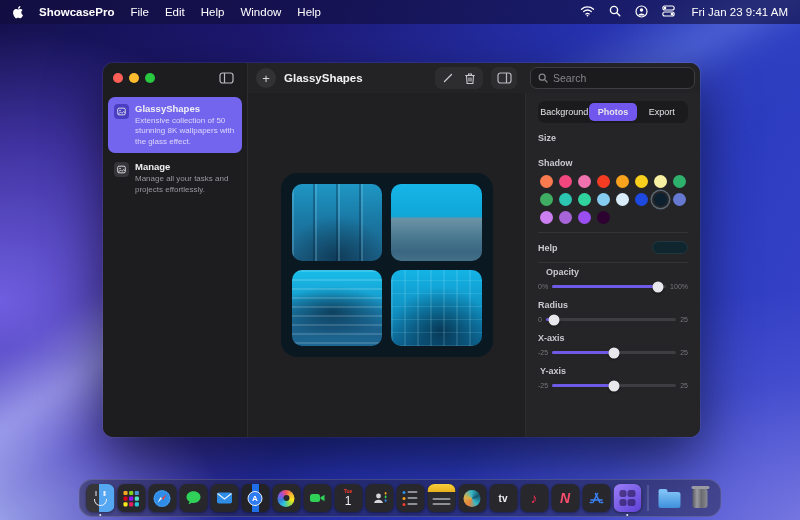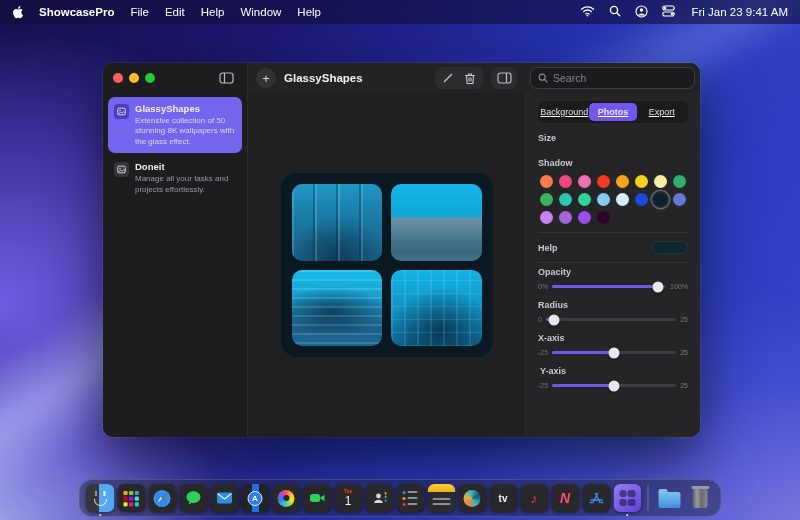--- a/index.html
+++ b/index.html
@@ -78,21 +78,21 @@
       radial-gradient(ellipse 80px 36px at 45% 55%, rgba(5,25,45,.6), transparent 70%),
       linear-gradient(180deg, #19bdea 0%, #17a6d6 30%, #1b7cab 55%, #1b608b 78%, #1d6792 100%); }
   .tile-br { background:
       repeating-linear-gradient(90deg, rgba(180,240,255,.13) 0 1.5px, rgba(255,255,255,0) 1.5px 13px),
       repeating-linear-gradient(0deg, rgba(180,240,255,.13) 0 1.5px, rgba(255,255,255,0) 1.5px 13px),
       radial-gradient(ellipse 70px 60px at 55% 80%, rgba(4,25,45,.65), transparent 72%),
       linear-gradient(180deg, #14b4e6 0%, #1090c2 55%, #0d6694 100%); }
 
   
   .panel { width:175px; flex:0 0 175px; background:#252527; border-left:1px solid #2c2c2e; padding:8px 12px 8px; display:flex; flex-direction:column; font-size:9px; }
-  .tabs { display:flex; background:#1b1b1d; border-radius:7px; padding:2px;text-decoration:underline; }
+  .tabs { display:flex; background:#1b1b1d; border-radius:7px; padding:2px; }
   .tab { flex:1; text-align:center; padding:4px 0; font-size:9px; color:#e4e4e8; border-radius:5px; }
   .tab.active { background:#7257ee; font-weight:bold; }
   .sec-label { font-size:9px; color:#c9c9cf; font-weight:bold; margin:10px 0 5px; }
   .seg { display:flex; background:#2e2e31; border-radius:6px; overflow:hidden; }
   .srow { display:flex; align-items:center; gap:4px; height:13px; }
   .s-min,.s-max { font-size:7px; color:#77777d; flex:0 0 auto; }
   .track { flex:1; height:3px; background:#3e3e42; border-radius:2px; position:relative; }
   .fill { position:absolute; left:0; top:0; bottom:0; background:#6e5ae6; border-radius:2px; }
   .thumb { position:absolute; top:50%; transform:translate(-50%,-50%); width:11px; height:11px; border-radius:50%; background:#e8e8ec; box-shadow:0 1px 2px rgba(0,0,0,.55); }
   .palette { display:grid; grid-template-columns:repeat(8,1fr); gap:5px 3px; margin-top:2px; }
@@ -260,21 +260,21 @@
         </div>
         <div class="side-item">
           <span class="side-ico">
               <svg width="9" height="9" viewBox="0 0 10 10" fill="none" stroke="#e8e8ee" stroke-width="1">
                 <rect x="0.8" y="1.3" width="8.4" height="7.4" rx="1.5"></rect>
                 <circle cx="3.4" cy="3.8" r="0.8" fill="#e8e8ee" stroke="none"></circle>
                 <path d="M1.5 8l2.5-2.5 1.5 1.5 2-2 1.5 1.7" stroke-width="0.9"></path>
               </svg>
             </span>
           <span class="side-texts">
-            <div class="side-name">Doneit</div>
+            <div class="side-name">Manage</div>
             <div class="side-desc">Manage all your tasks and projects effortlessly.</div>
           </span>
         </div>
       </div>
 
       <div class="canvas">
         <div class="tile-board">
           <div class="tile tile-tl"></div>
           <div class="tile tile-tr"></div>
           <div class="tile tile-bl"></div>
@@ -321,21 +321,21 @@
           </div>
 
         <div class="hr"></div>
         <div class="color-row">
           <span class="sec-label">Help</span>
           <span class="swatch" id="colorSwatch" style="background: rgb(16, 38, 47);"></span>
         </div>
         <div class="hr"></div>
 
         <div class="slider-sec" style="margin-top:2px;">
-          <div class="sec-label" style="margin:0 0 3px;">Opacity</div>
+          <div class="sec-label" style="margin:0 8px 3px;">Opacity</div>
           <div class="srow">
             <span class="s-min">0%</span>
             <span class="track">
                 <span class="fill" style="width: 93%;"></span>
                 <span class="thumb" style="left: 93%;"></span>
               </span>
             <span class="s-max">100%</span>
           </div>
         </div>
         <div class="slider-sec">

